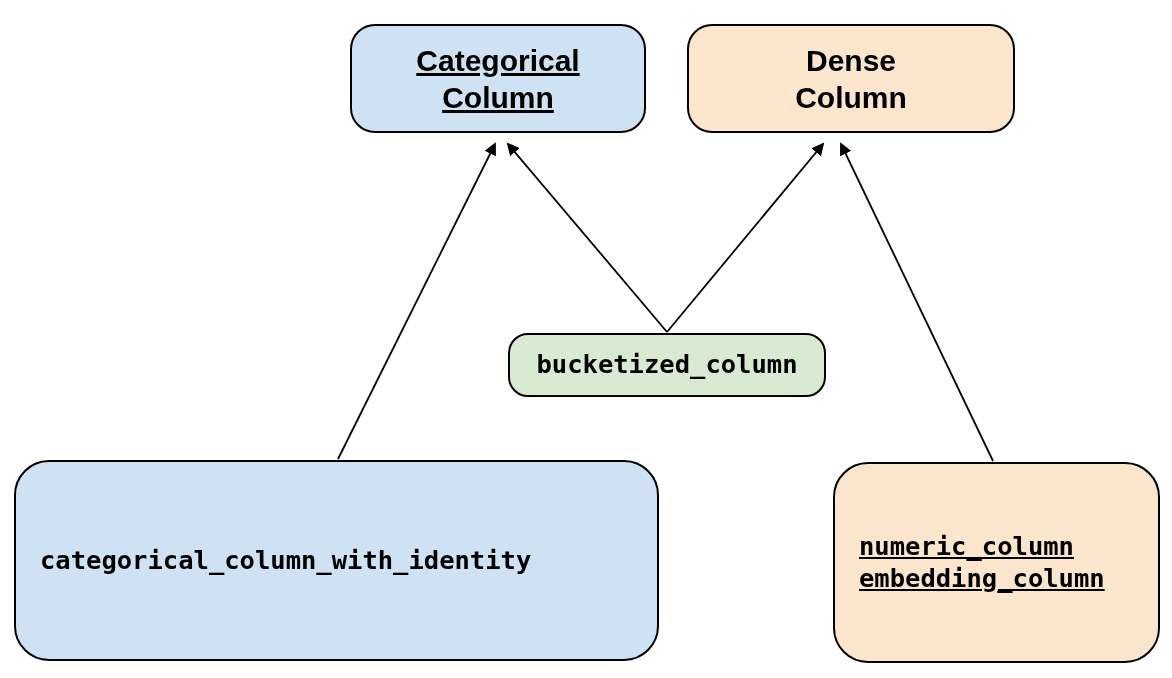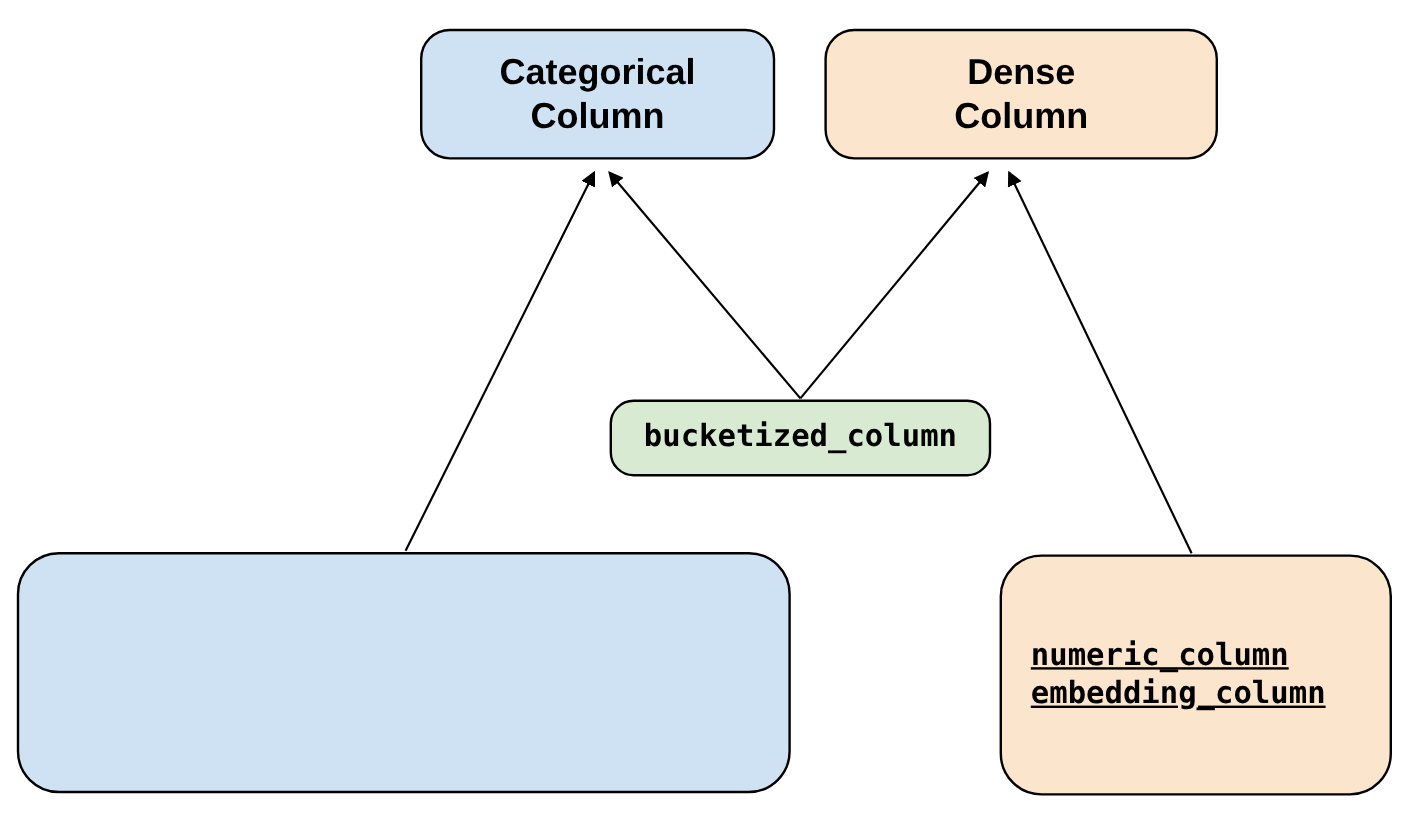--- a/index.html
+++ b/index.html
@@ -61,21 +61,21 @@
     justify-content: flex-start;
   }
   .node.list .lines {
     padding-left: 24px;
     padding-right: 8px;
   }
   .node .line-item {
     white-space: nowrap;
   }
   
-  #node-categorical-column { left: 350px; top: 24px;  width: 296px; height: 109px; }
+  #node-categorical-column { left: 350px; top: 24px;  width: 296px; height: 109px; text-decoration: underline; }
   #node-dense-column       { left: 687px; top: 24px;  width: 328px; height: 109px; }
   #node-bucketized-column  { left: 508px; top: 333px; width: 318px; height: 64px;  }
   #node-categorical-impls  { left: 14px;  top: 460px; width: 645px; height: 201px; }
   #node-dense-impls        { left: 833px; top: 462px; width: 327px; height: 201px; }
 </style>
 </head>
 <body>
 
 <div class="canvas">
 
@@ -100,20 +100,21 @@
     <div>Dense
 Column</div>
   </div>
 
   <div class="node mono single" id="node-bucketized-column" style="background-color: rgb(217, 234, 211);">
     <div>bucketized_column</div>
   </div>
 
   <div class="node mono list" id="node-categorical-impls" style="background-color: rgb(207, 226, 243);">
     <div class="lines">
+      <div class="line-item">categorical_column_with_identity</div>
     </div>
   </div>
 
   <div class="node mono list" id="node-dense-impls" style="background-color: rgb(252, 229, 205); text-decoration: underline;">
     <div class="lines">
       <div class="line-item">numeric_column</div>
       <div class="line-item">embedding_column</div>
     </div>
   </div>
 

